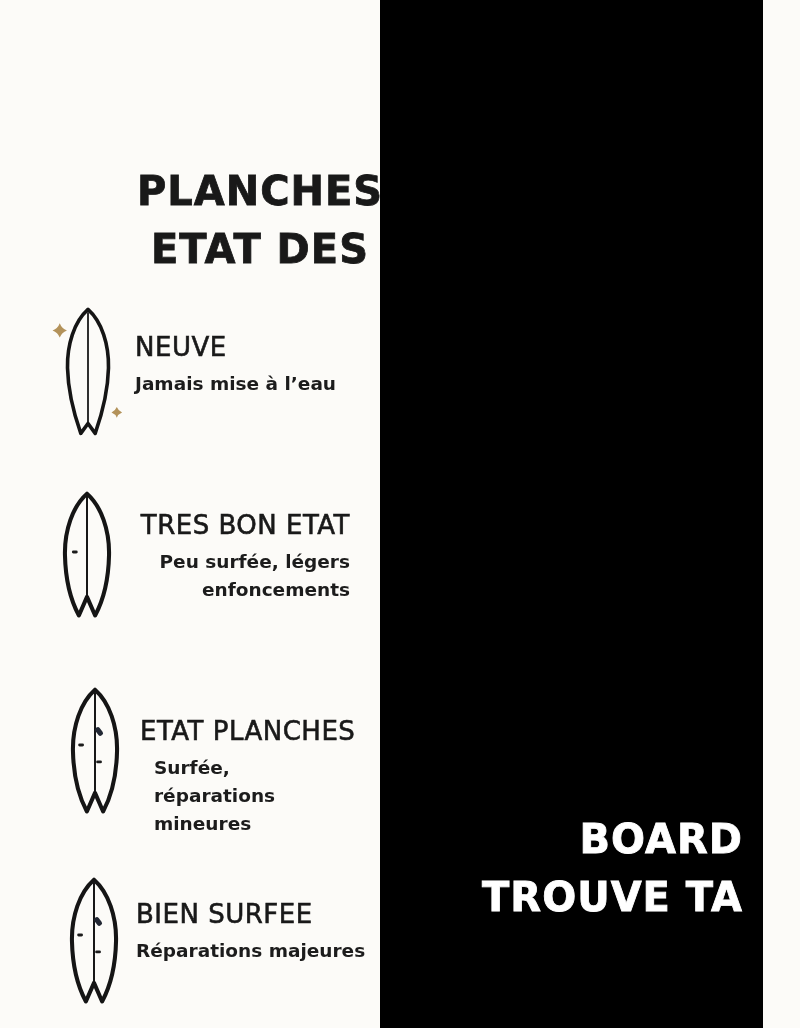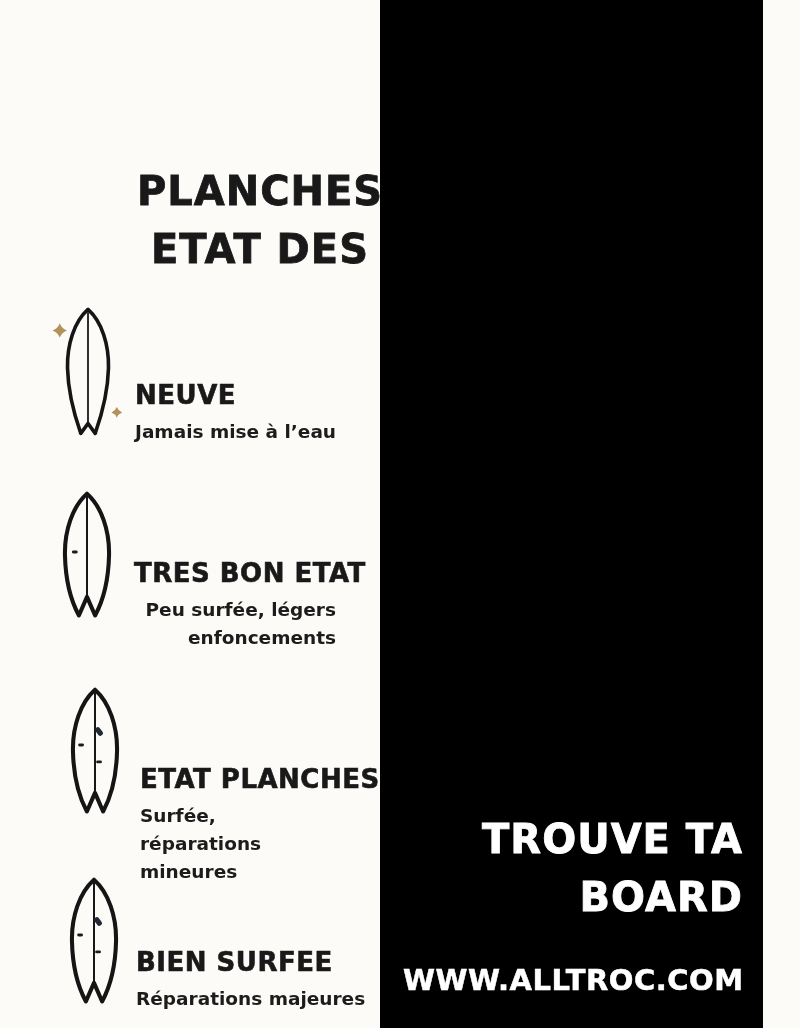--- a/index.html
+++ b/index.html
@@ -29,35 +29,34 @@
     line-height:58px;
     letter-spacing:1px;
     -webkit-text-stroke:0.8px #191919;
     color:#191919;
   }
   
   .icon{position:absolute;}
   .cond-text{position:absolute;}
   .cond-label{
     font-size:26px;
-    font-weight:bold;
+    font-weight:normal;
     letter-spacing:0.5px;
     -webkit-text-stroke:0.6px #191919;
     line-height:30px;
     white-space:nowrap;
-    margin-top:48px;
   }
   .cond-desc{
     margin-top:8px;
     font-size:18.5px;
     font-weight:bold;
     line-height:28px;
     color:#1c1c1c;
   }
-  .w-narrow{max-width:202px;}
+  .w-narrow{max-width:202px;margin-left:14px;}
   .w-wide{max-width:290px;text-align:right;}
   
   .tagline{
     position:absolute;
     right:57px;top:810px;
     width:320px;
     text-align:right;
     color:#ffffff;
     font-size:40px;
     font-weight:bold;
@@ -138,19 +137,18 @@
       <rect x="21" y="99" width="10" height="5" rx="2.5" fill="#1c1c1c"></rect>
       <rect x="52" y="128" width="10" height="5" rx="2.5" fill="#1c1c1c"></rect>
     </svg>
   </div>
   <div class="cond-text" style="left:136px;top:899px;">
     <div class="cond-label">BIEN SURFEE</div>
     <div class="cond-desc w-wide">Réparations majeures</div>
   </div>
 
   <div class="tagline">
+    <div>BOARD</div>
     <div>TROUVE TA</div>
-    <div>BOARD</div>
   </div>
 
-  <div class="website">WWW.ALLTROC.COM</div>
 
 </div>
 
 </body></html>

